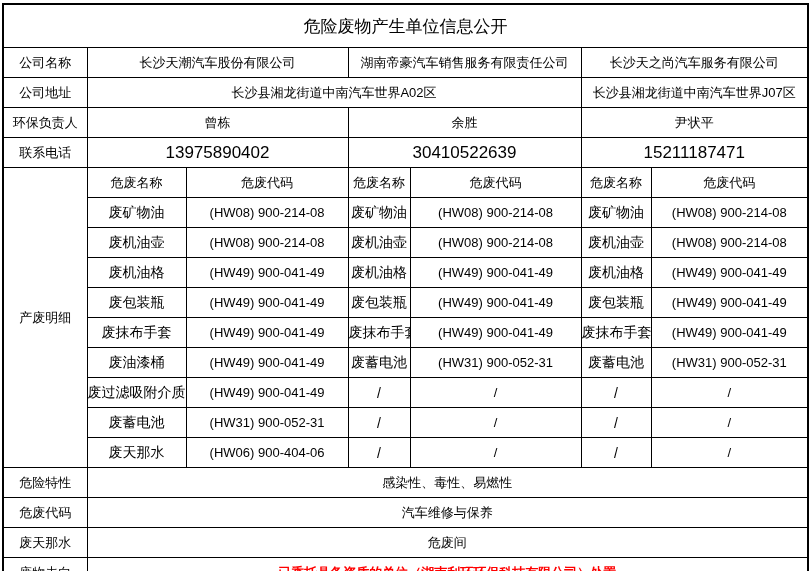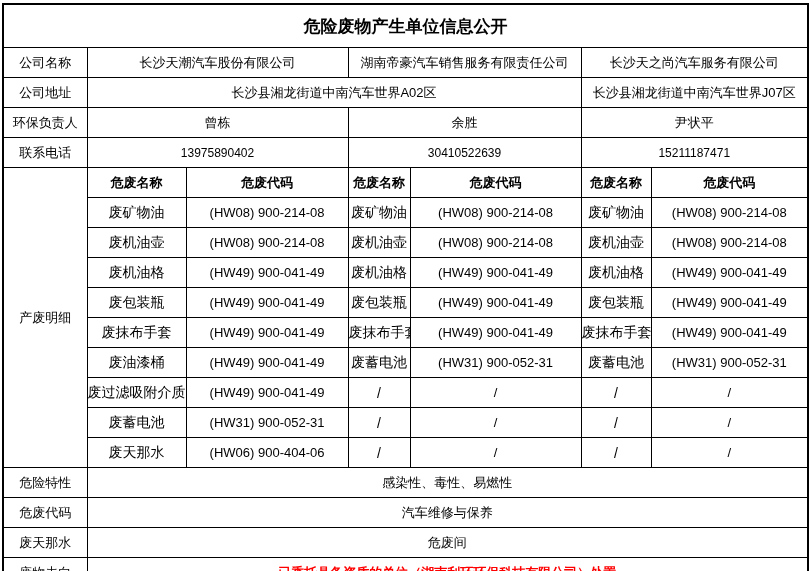--- a/index.html
+++ b/index.html
@@ -26,26 +26,26 @@
     vertical-align: middle;
     font-size: 13px;
     height: 29px;
     padding: 0 2px;
     overflow: hidden;
     white-space: nowrap;
   }
   tr.r-title td {
     height: 42px;
     font-size: 17px;
-    font-weight: bold;
+    font-weight: normal;
   }
   .lbl { font-weight: normal; }
   .vb  { font-weight: normal; }
-  .phone { font-size: 12px; }
-  .hb  { font-weight: bold; }
+  .phone { font-size: 17px; }
+  .hb  { font-weight: normal; }
   .wn  { font-size: 14px; padding: 0; }
   .red { color: #FF0000; font-weight: bold; }
 </style>
 </head>
 <body>
 
 <table class="disclosure">
   <colgroup>
     <col style="width:84px">
     <col style="width:99px">

